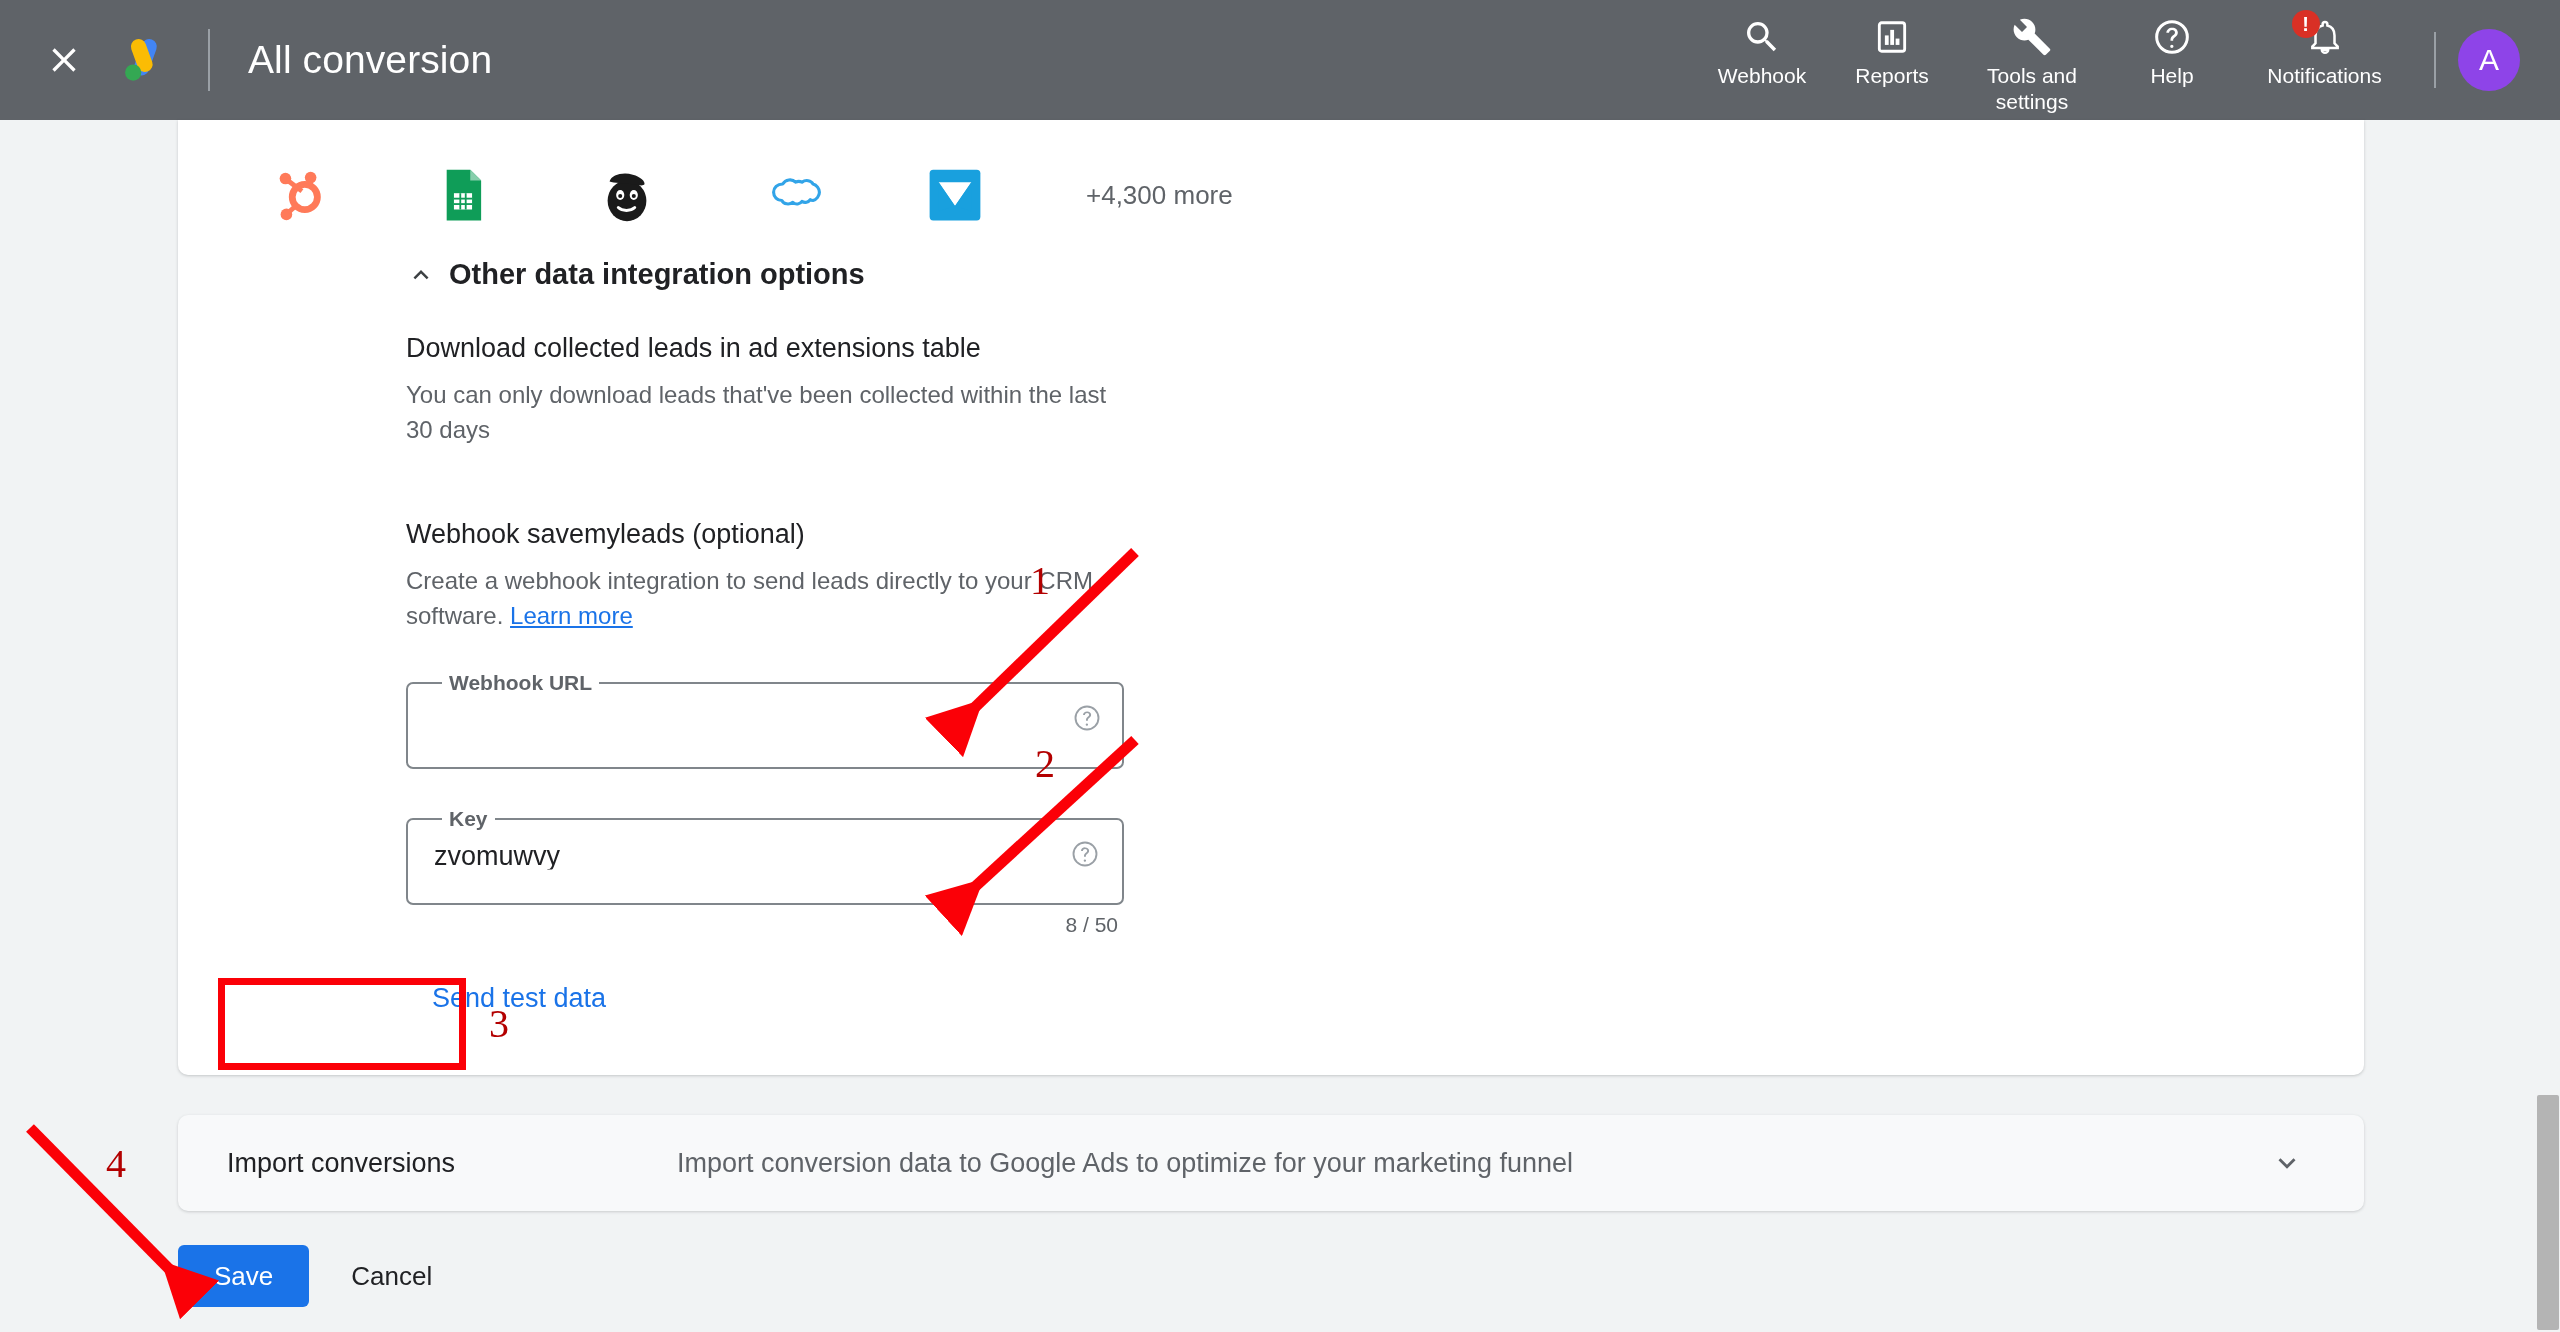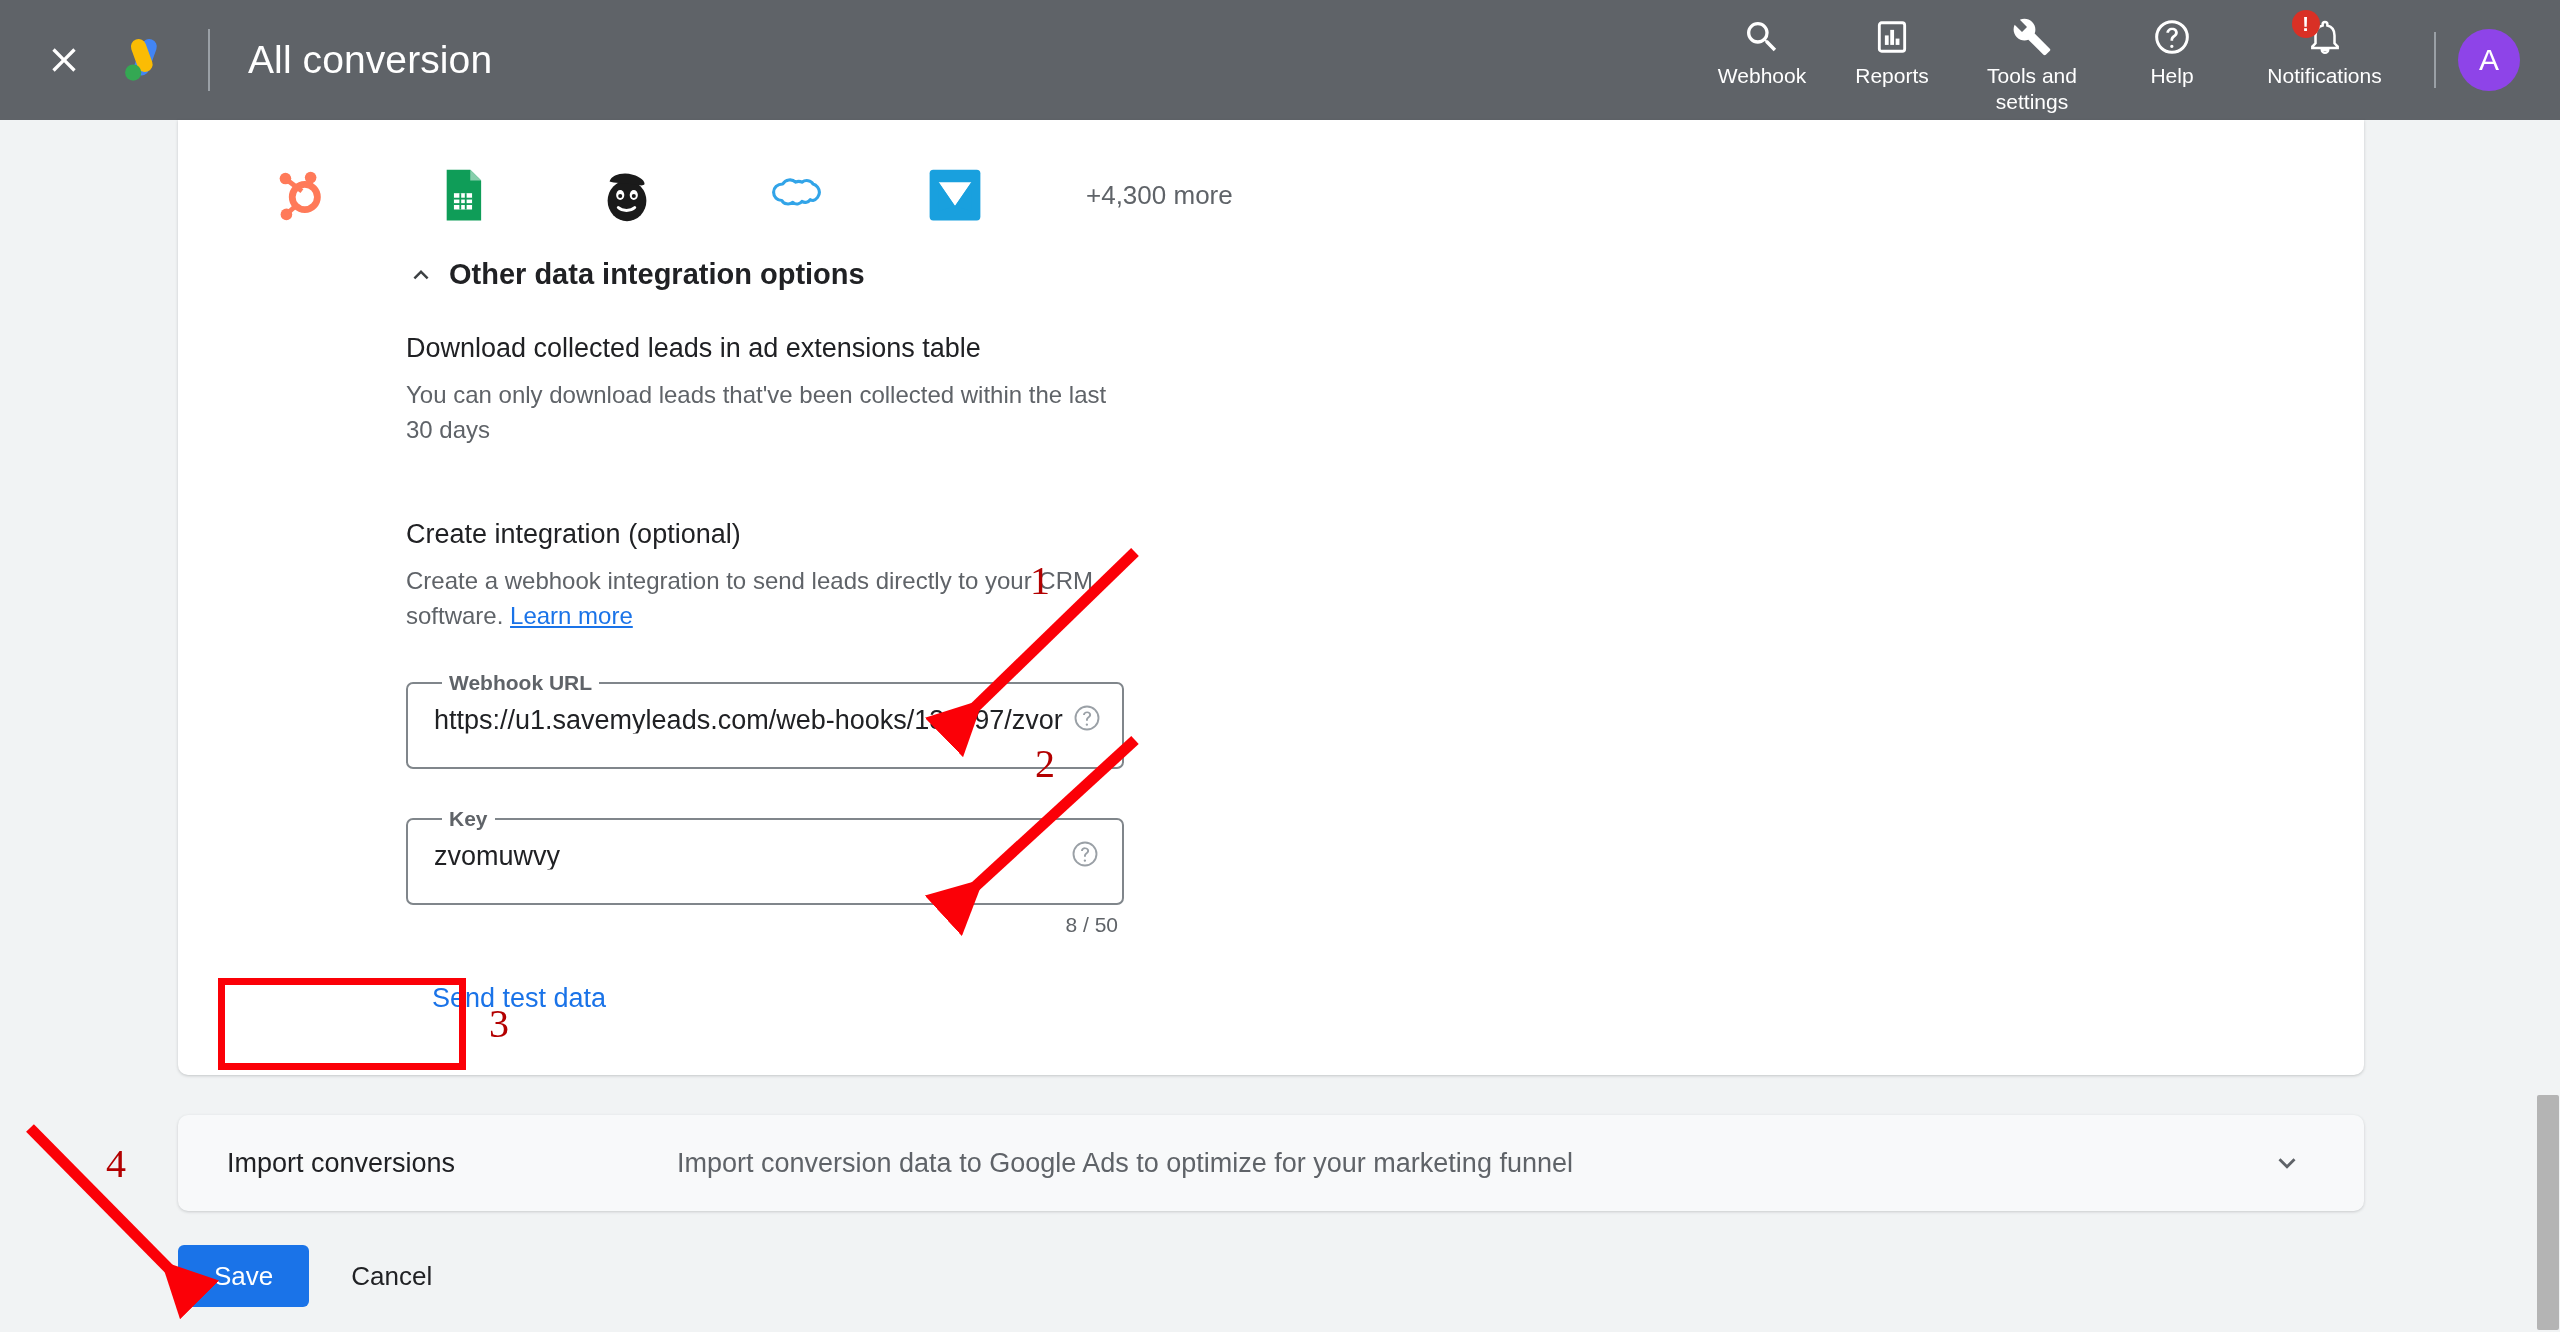--- a/index.html
+++ b/index.html
@@ -395,31 +395,30 @@
     </span>
     <span class="collapse-title">Other data integration options</span>
   </div>
 
   <div class="section">
     <div class="sect-title">Download collected leads in ad extensions table</div>
     <div class="sect-desc">You can only download leads that've been collected within the last 30 days</div>
   </div>
 
   <div class="section webhook-block">
-    <div class="sect-title">Create integration (optional)</div>
+    <div class="sect-title">Webhook savemyleads (optional)</div>
     <div class="sect-desc">
       <span>Create a webhook integration to send leads directly to your CRM software.</span>
       <span class="link">Learn more</span>
     </div>
 
     <div class="field url">
       <fieldset>
         <legend>Webhook URL</legend>
       </fieldset>
-      <div class="fval">https://u1.savemyleads.com/web-hooks/131897/zvor</div>
       <span class="help">
         <svg width="30" height="30" viewBox="0 0 24 24">
           <circle cx="12" cy="12" r="9.2" fill="#ffffff" stroke="#9aa0a6" stroke-width="1.5"></circle>
           <path d="M11.9 16.3a.95.95 0 110 1.9.95.95 0 010-1.9zm.2-9.6c1.9 0 3.2 1.1 3.2 2.7 0 1.2-.6 1.9-1.6 2.6-.7.5-1 .9-1 1.7v.4h-1.5v-.6c0-1.1.5-1.8 1.4-2.5.8-.6 1.1-.9 1.1-1.6 0-.8-.6-1.4-1.6-1.4s-1.7.6-1.8 1.6H8.8c.1-1.8 1.4-2.9 3.3-2.9z" fill="#9aa0a6"></path>
         </svg>
       </span>
     </div>
 
     <div class="field">
       <fieldset>

